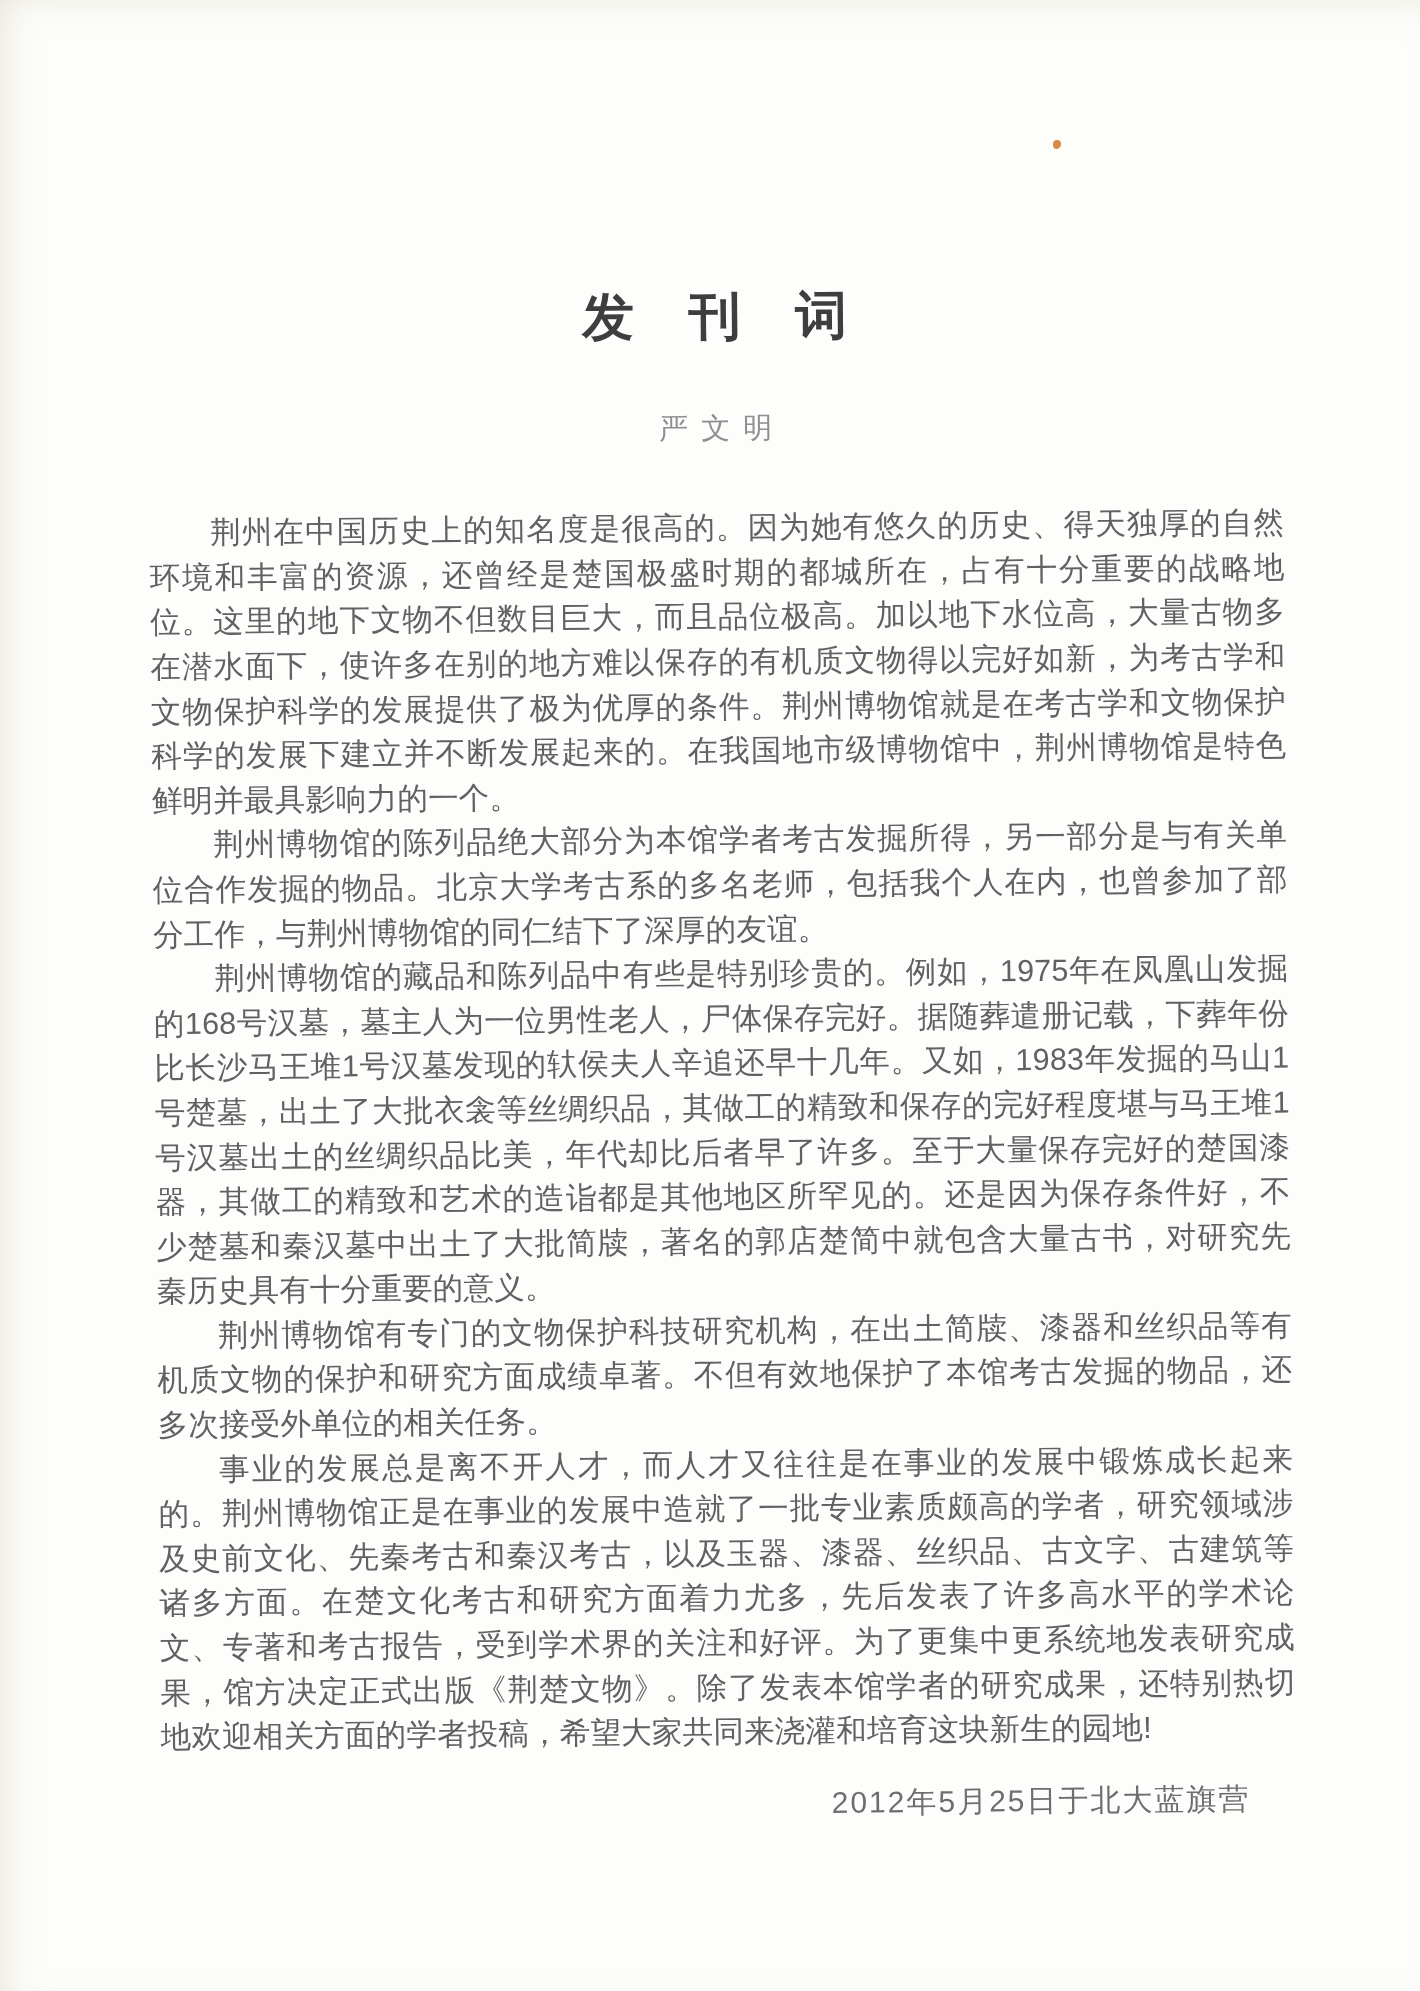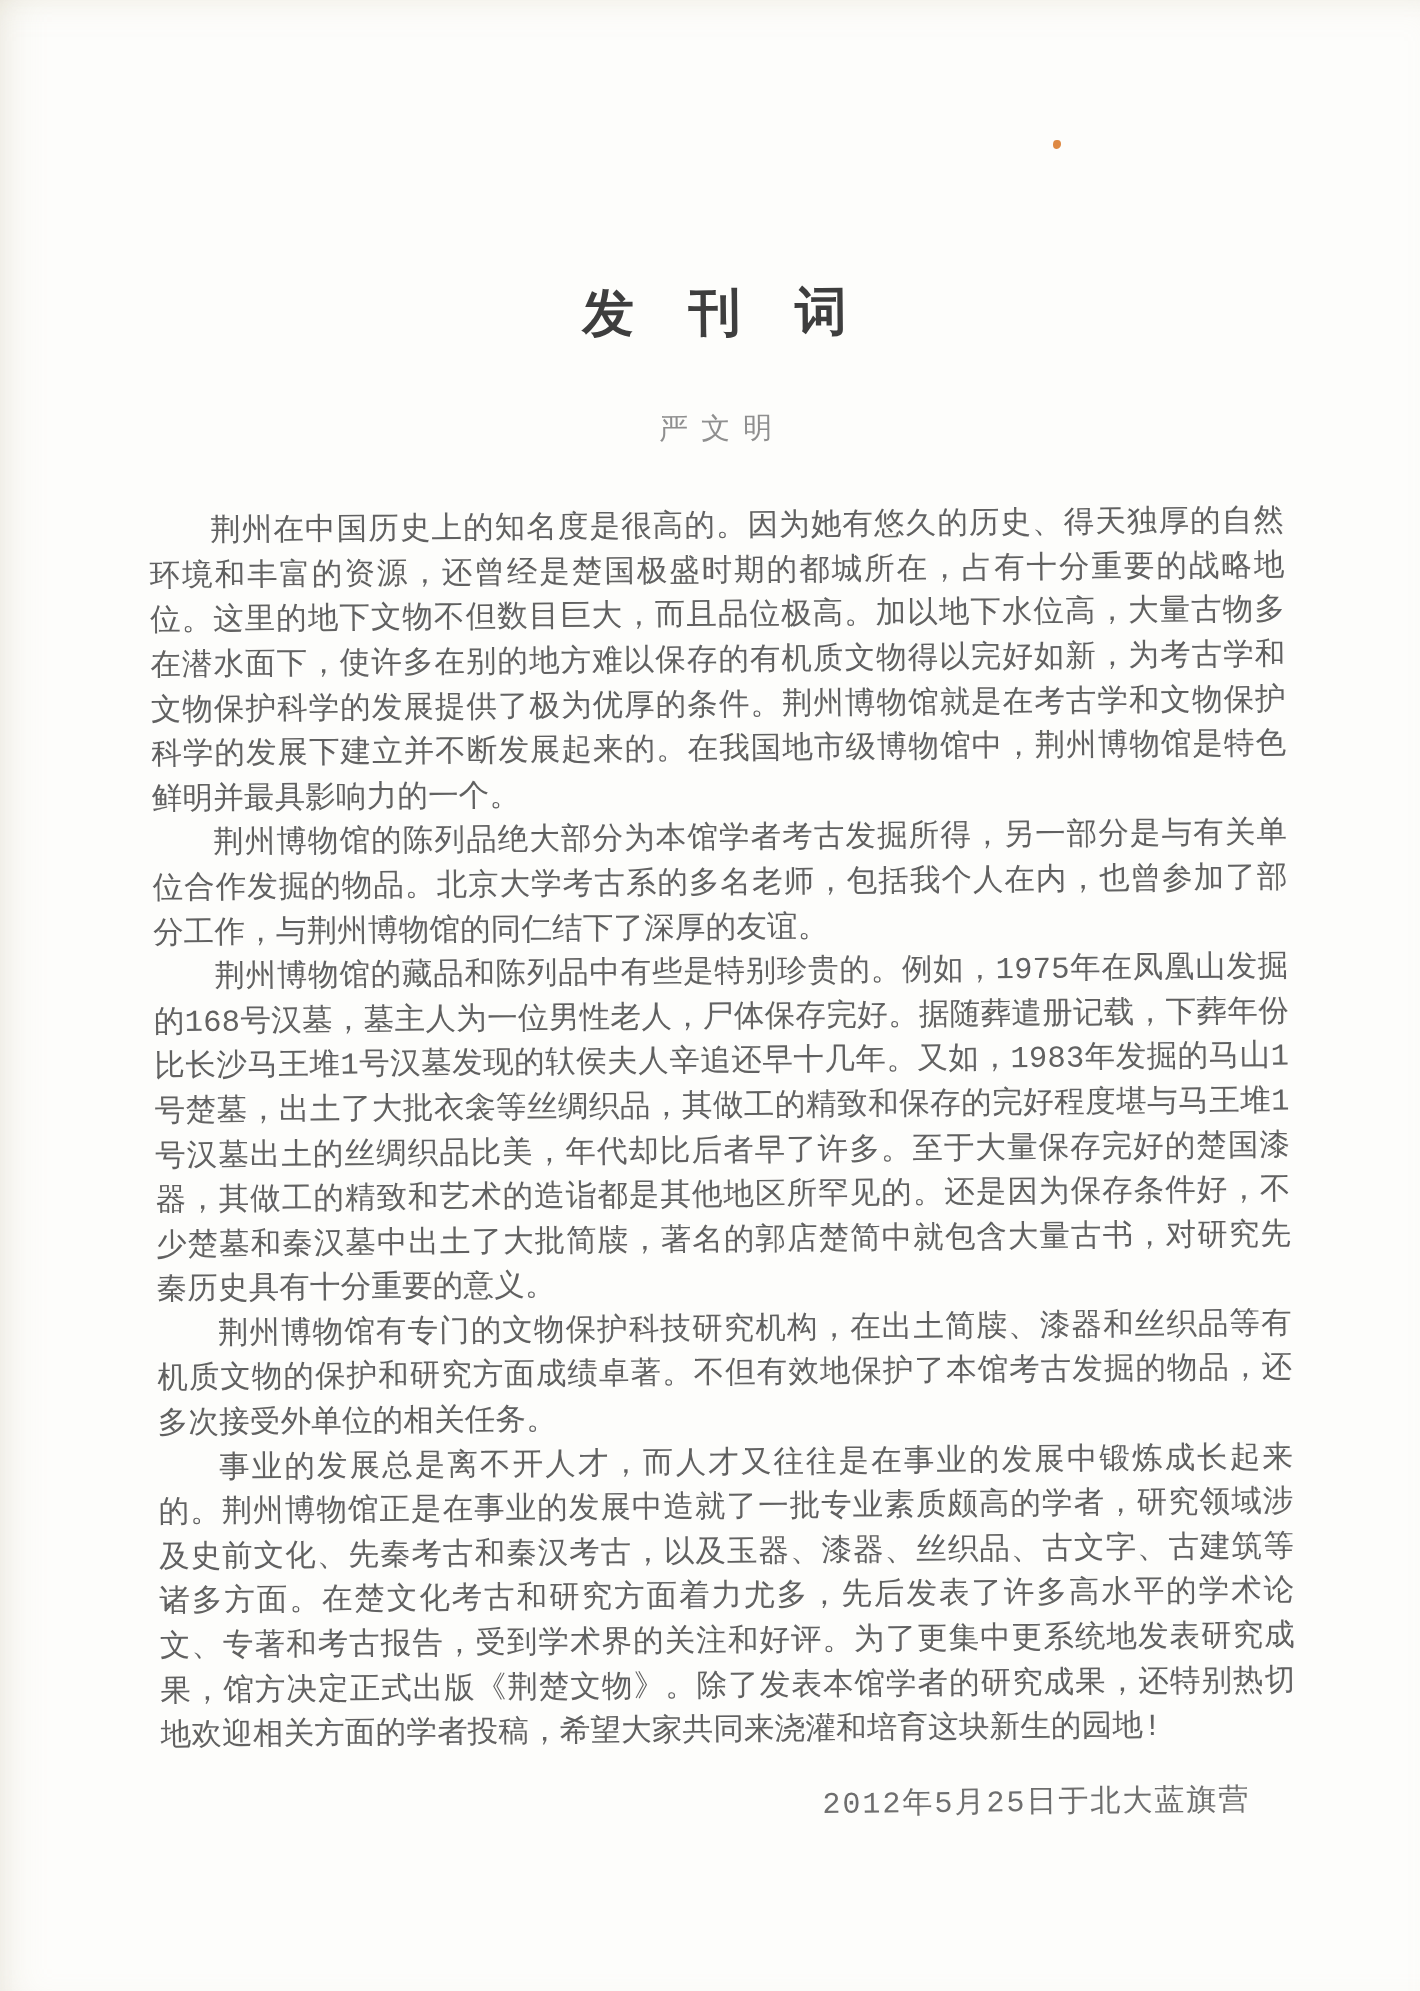--- a/index.html
+++ b/index.html
@@ -6,21 +6,21 @@
     margin: 0;
     padding: 0;
     background: #ffffff;
   }
   .page {
     position: relative;
     width: 1420px;
     height: 1991px;
     background: #fdfdfb;
     overflow: hidden;
-    font-family: Liberation Mono, monospace;
+    font-family: Liberation Sans, sans-serif;
     box-shadow: inset 30px 0 50px -38px rgba(190,180,150,0.45),
                 inset 0 25px 45px -38px rgba(190,180,150,0.35);
   }
   .content {
     position: absolute;
     left: 147px;
     top: 0;
     width: 1135px;
     transform: rotate(-0.55deg);
     transform-origin: 50% 300px;

